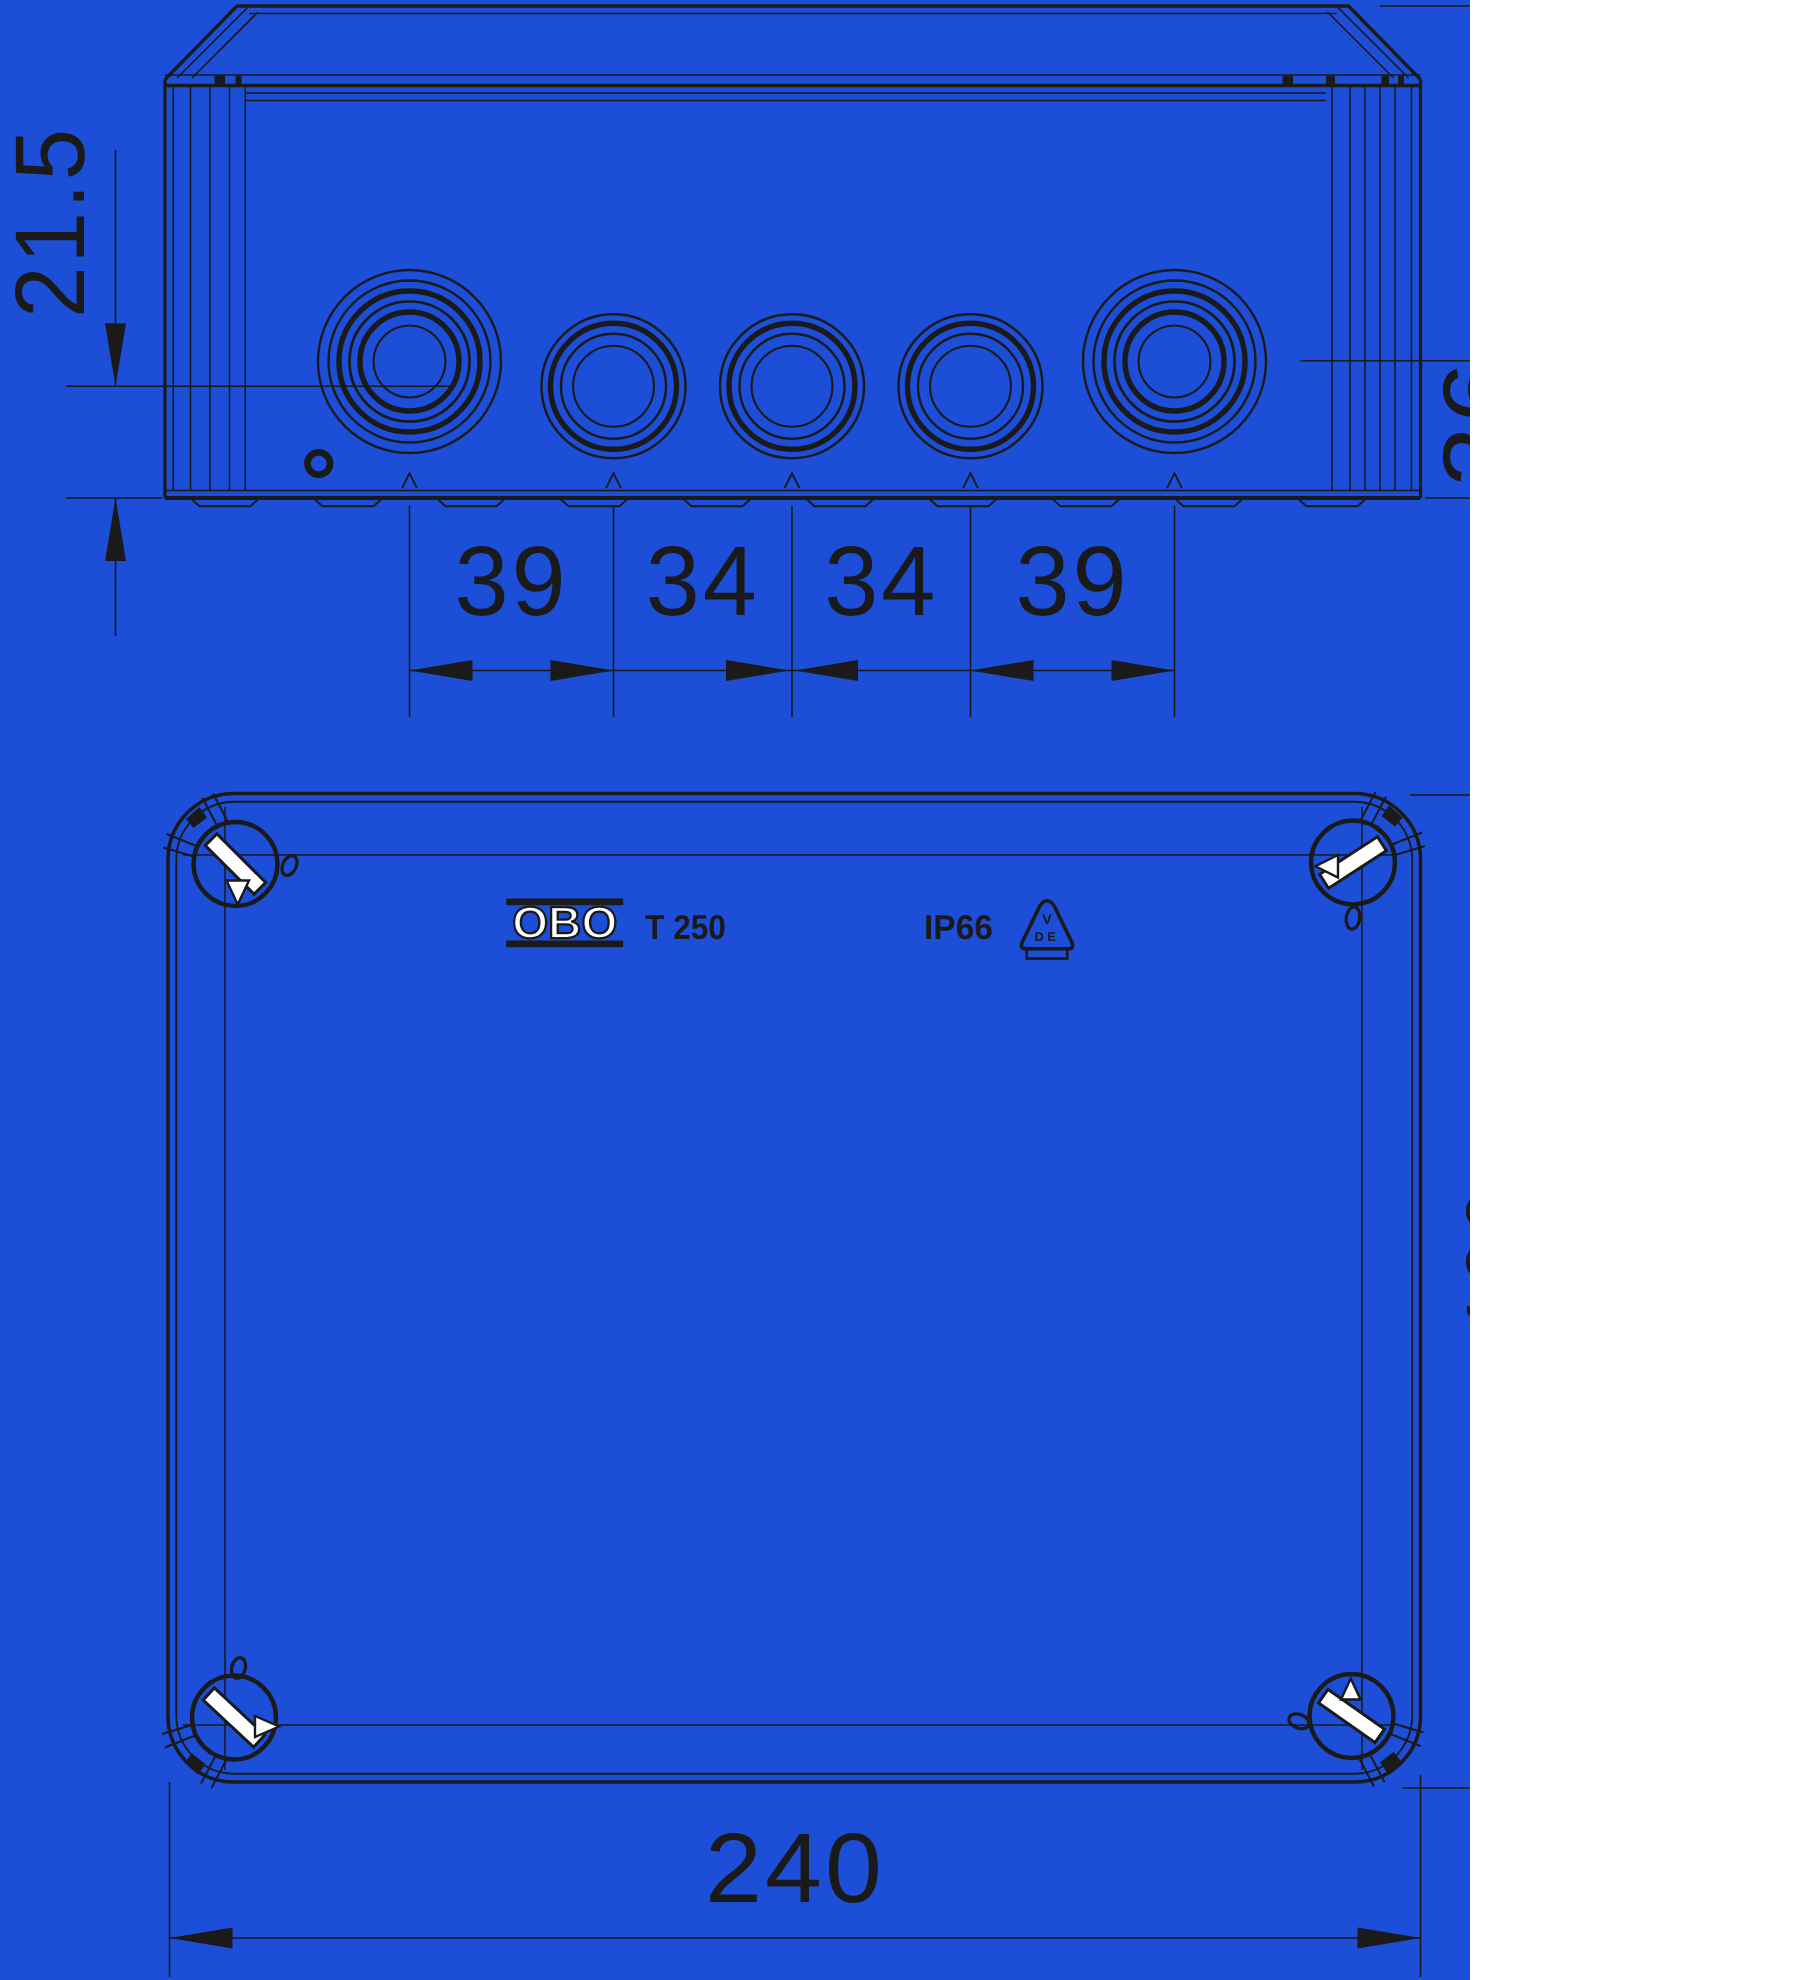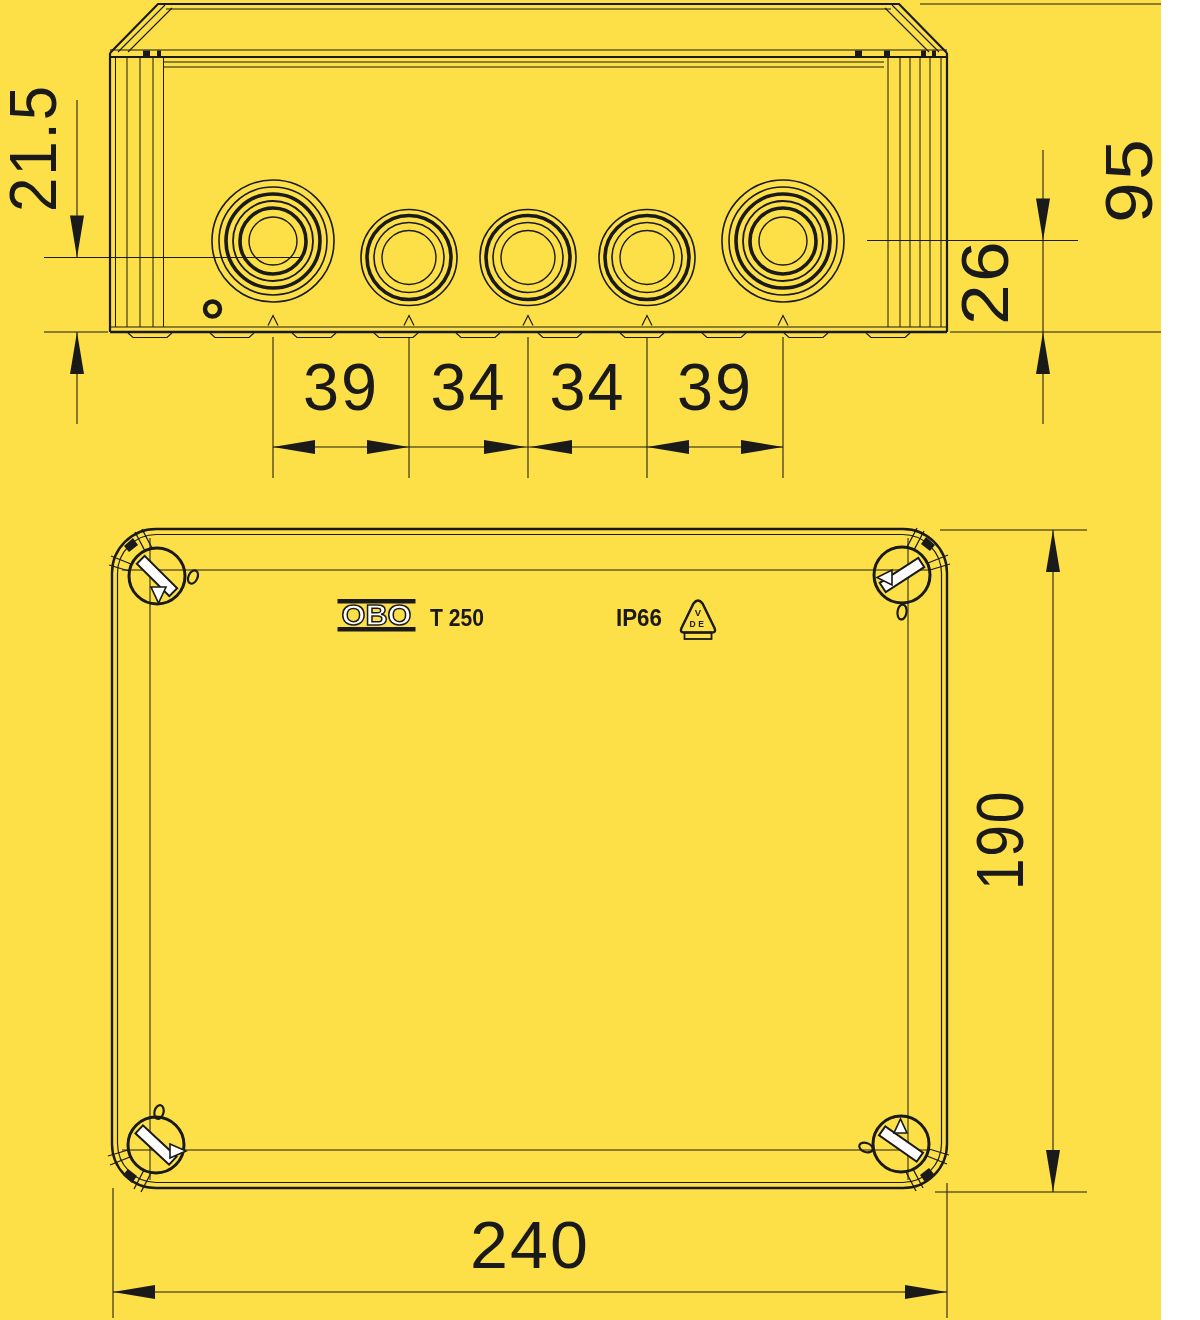--- a/index.html
+++ b/index.html
@@ -1,16 +1,16 @@
 <!DOCTYPE html>
 <html><head>
 <meta charset="utf-8">
 <style>
   html,body{margin:0;padding:0;background:#ffffff;}
-  .canvas{width:1161px;height:1320px;background:#fde047;position:relative;overflow:hidden;}
+  .canvas{width:980px;height:1320px;background:#1d4ed8;position:relative;overflow:hidden;}
   svg{display:block;}
   text{font-family:"Liberation Sans","DejaVu Sans",sans-serif;}
   .dim{font-size:66px;fill:#1a1a1a;letter-spacing:2px;}
   .mark-bold{font-weight:bold;fill:#1a1a1a;font-size:23px;}
   .vde-letter{font-weight:bold;fill:#1a1a1a;}
 </style>
 </head>
 <body>
 
 <div class="canvas">

